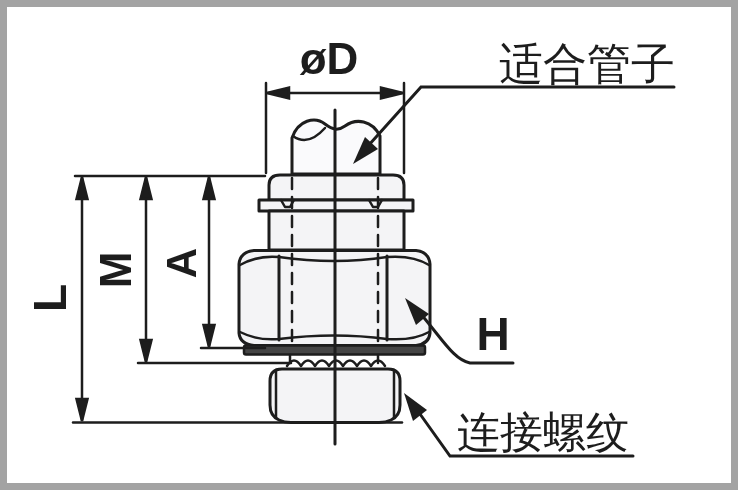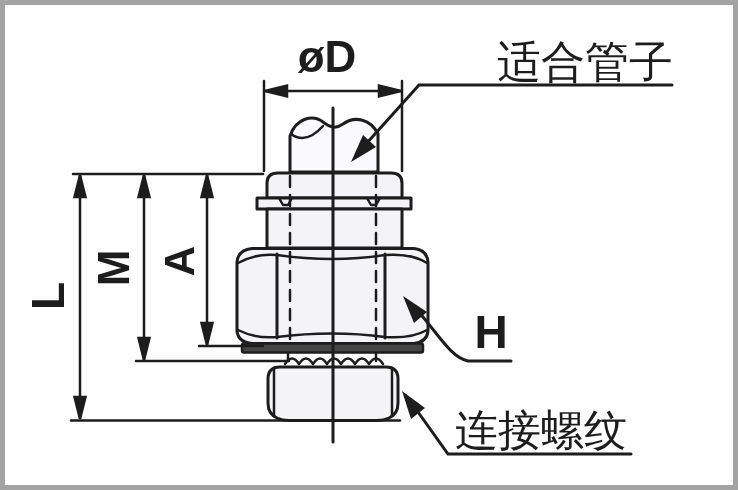--- a/index.html
+++ b/index.html
@@ -1,20 +1,20 @@
 <!DOCTYPE html>
 <html><head>
 <meta charset="utf-8">
 <style>
   html,body{margin:0;padding:0;background:#ffffff;}
   .stage{
     position:relative;
     width:738px;height:490px;
     background:#ffffff;
-    border:5px solid #a3a3a3;
+    border:7px solid #a3a3a3;
     box-sizing:border-box;
     font-family:"Liberation Sans","DejaVu Sans",sans-serif;
     overflow:hidden;
   }
   svg{display:block;}
   .dim-letter{
     font-family:"Liberation Sans","DejaVu Sans",sans-serif;
     font-weight:bold;
     fill:#1d1d1d;
   }

